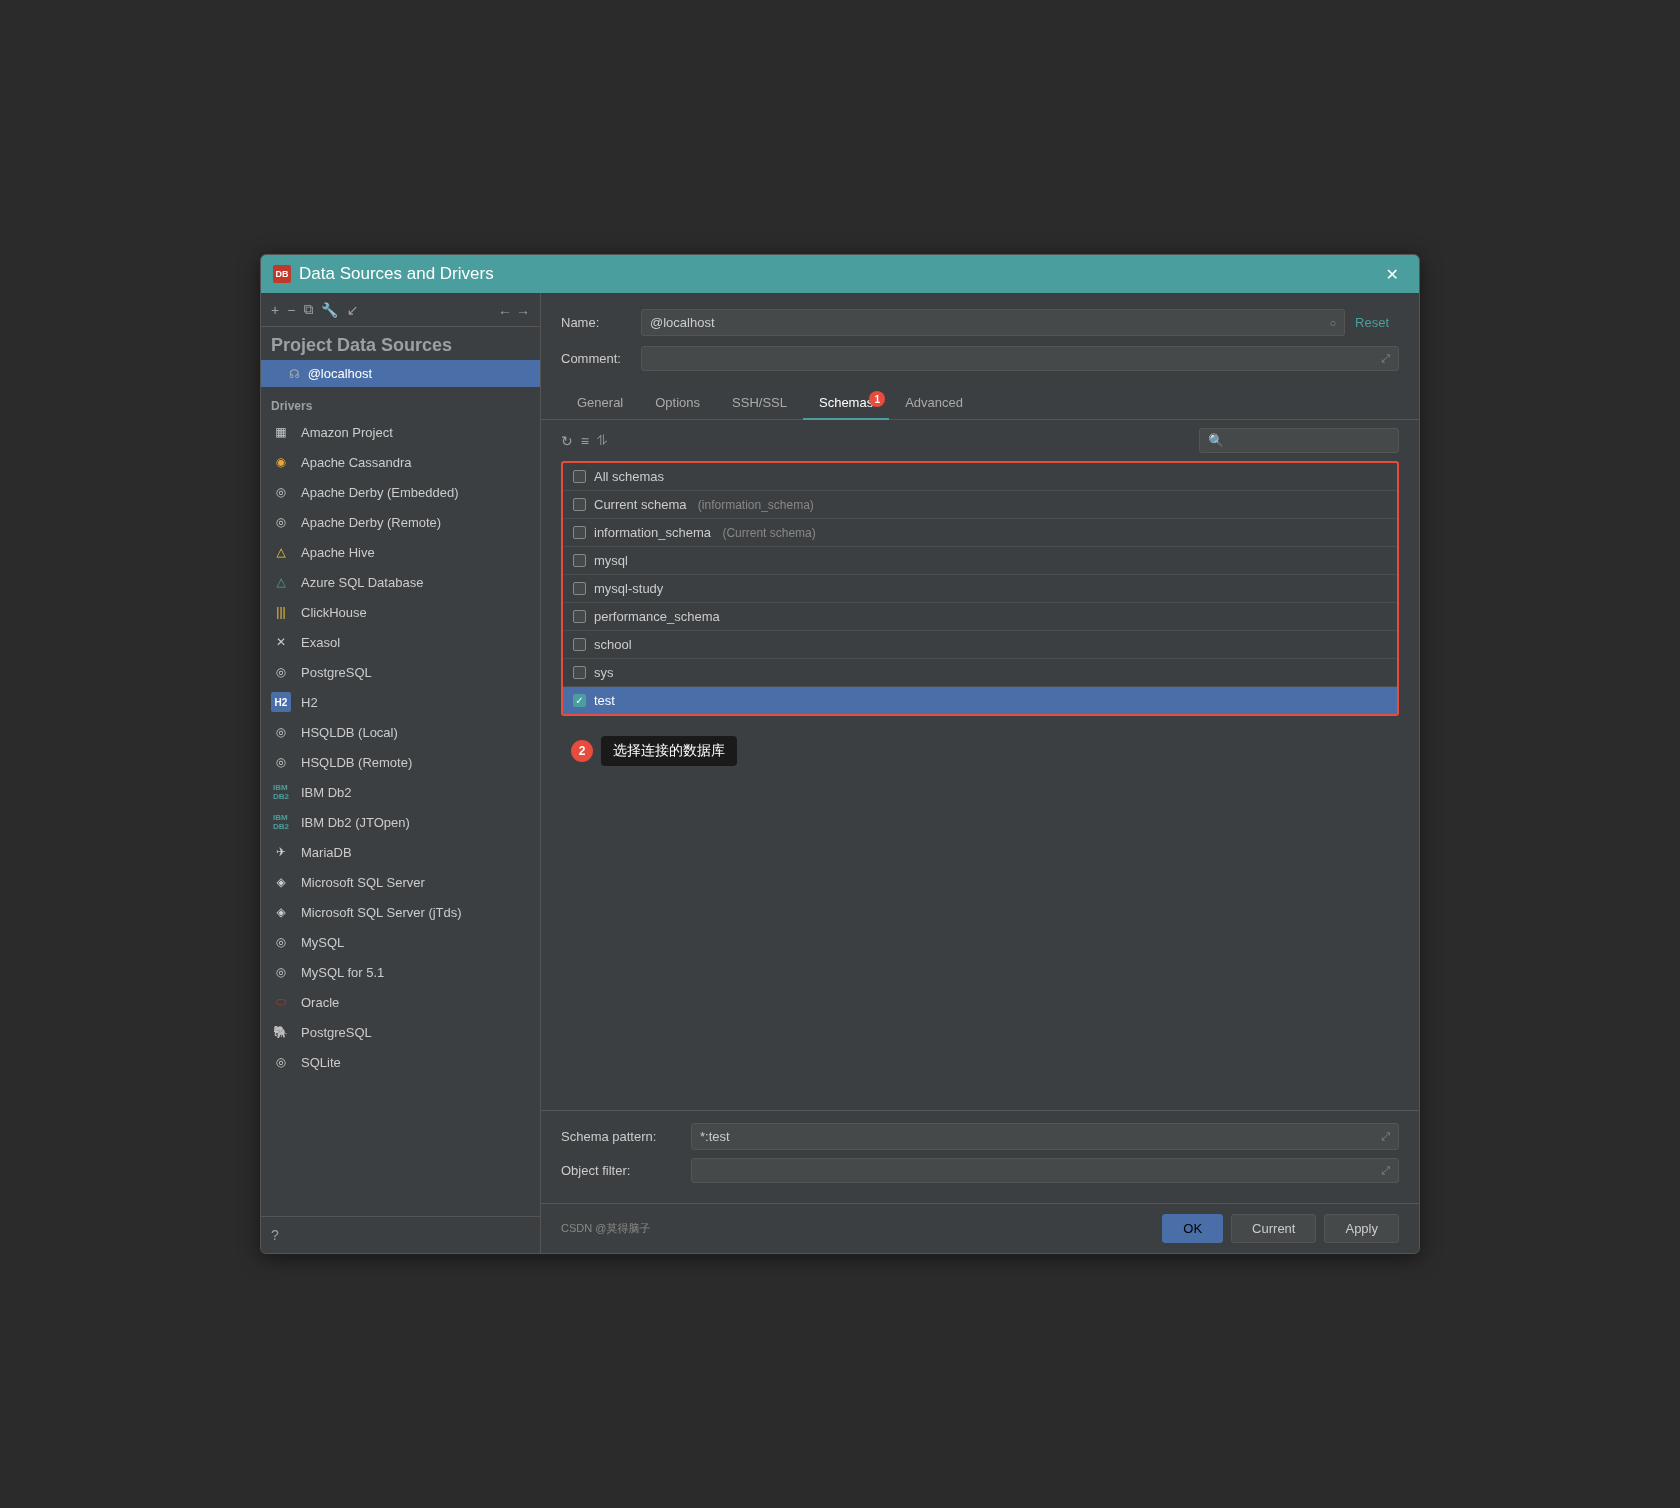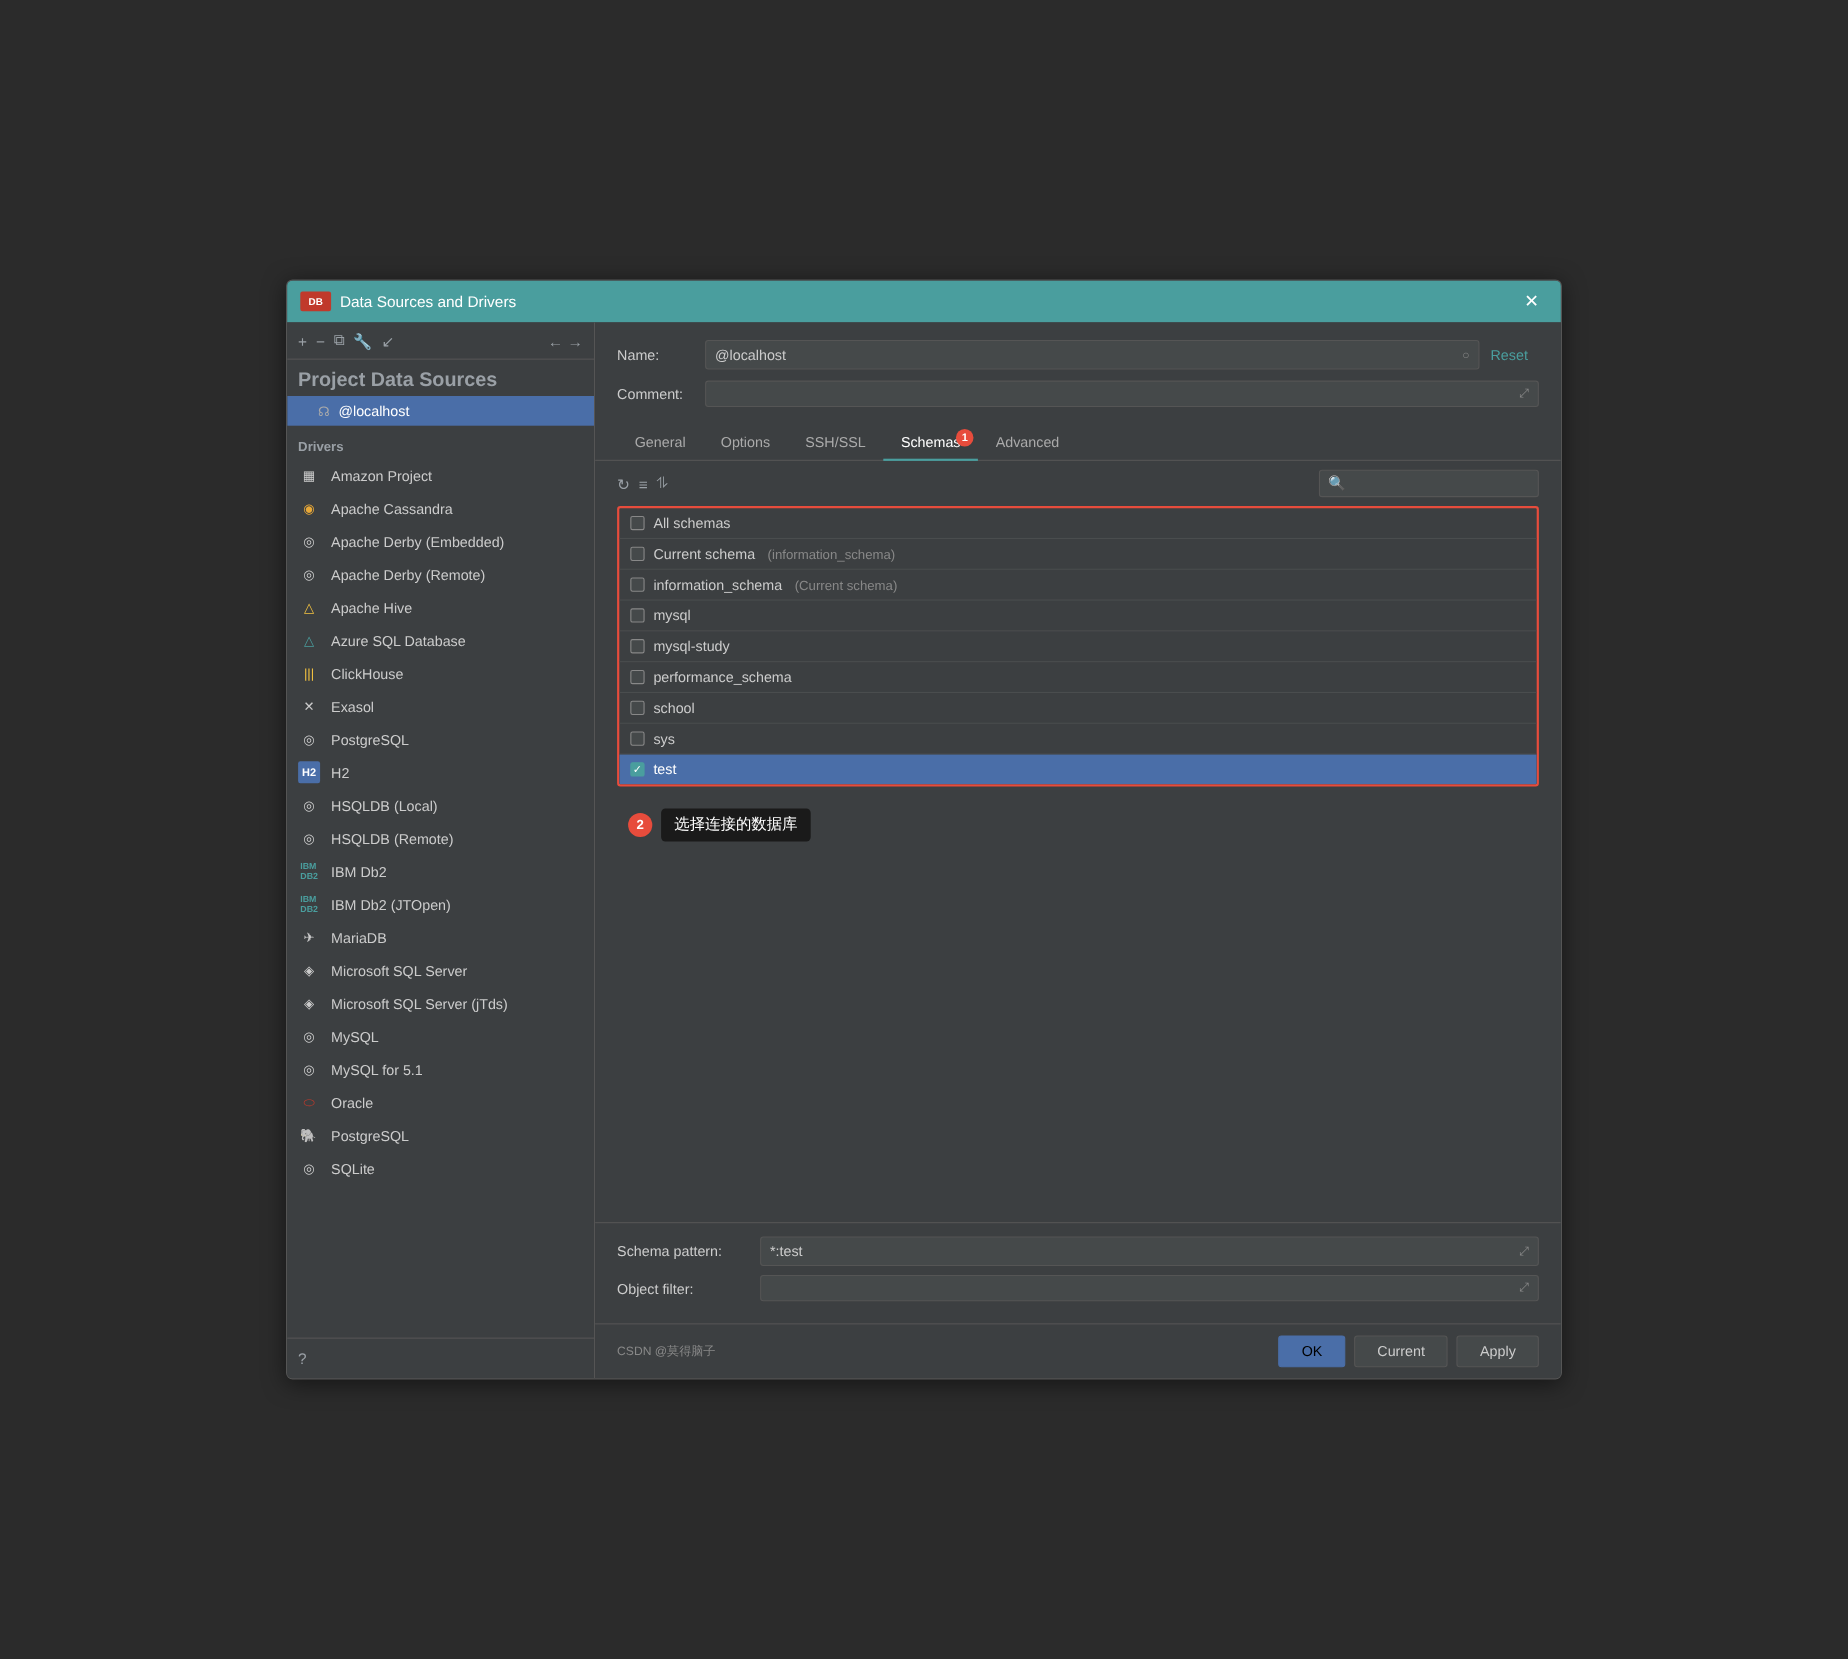--- a/index.html
+++ b/index.html
@@ -25,36 +25,36 @@
     }
     .title-bar {
       background: #4a9e9e;
       height: 38px;
       display: flex;
       align-items: center;
       padding: 0 12px;
       flex-shrink: 0;
     }
     .title-bar-icon {
-      width: 28px;
+      width: 18px;
       height: 18px;
       background: #c0392b;
       border-radius: 2px;
       margin-right: 8px;
       display: flex;
       align-items: center;
       justify-content: center;
       color: white;
       font-size: 10px;
       font-weight: bold;
       flex-shrink: 0;
     }
     .title-bar-text {
       color: #ffffff;
-      font-size: 14px;
+      font-size: 17px;
       flex: 1;
     }
     .title-bar-close {
       color: #ffffff;
       font-size: 16px;
       cursor: pointer;
       padding: 4px 8px;
     }
     .window-body {
       display: flex;

